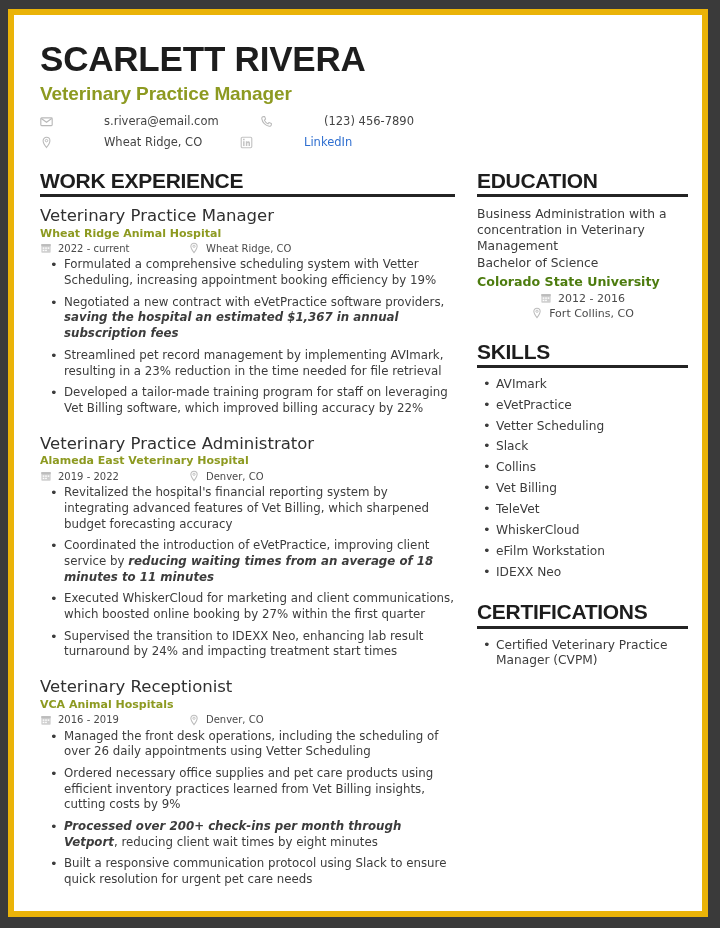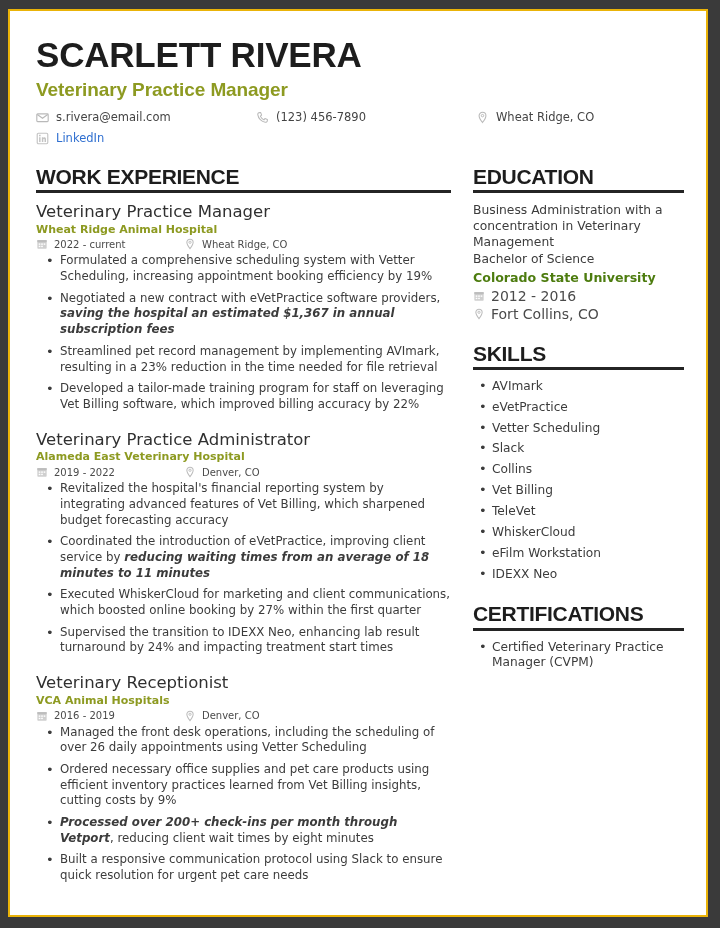--- a/index.html
+++ b/index.html
@@ -13,21 +13,21 @@
     overflow: hidden;
     font-family: "DejaVu Sans", sans-serif;
   }
   .page {
     position: absolute;
     left: 8px;
     top: 9px;
     width: 700px;
     height: 908px;
     background: #ffffff;
-    border: 2px solid #eab308;
+    border: 6px solid #eab308;
     box-sizing: border-box;
     overflow: hidden;
   }
   .inner {
     padding: 22px 26px 0 26px;
   }
 
   
   .name {
     font-family: "Liberation Sans", sans-serif;
@@ -51,20 +51,21 @@
     display: flex;
     flex-wrap: wrap;
     width: 100%;
   }
   .contact-item {
     display: flex;
     font-size: 11.5px;
     color: #444;
     line-height: 1.1;
     margin-bottom: 8px;
+    gap: 44px;
   }
   .c-email { width: 220px; }
   .c-phone { width: 220px; }
   .c-loc   { width: 200px; }
   .c-link  { width: 220px; }
   .ci {
     width: 13px;
     height: 13px;
     margin-right: 7px;
     flex: 0 0 13px;
@@ -169,23 +170,24 @@
   .edu-school {
     font-size: 12.6px;
     font-weight: bold;
     color: #4d7c0f;
     line-height: 1.35;
     margin-top: 2px;
   }
   .edu-meta {
     display: flex;
     align-items: center;
-    font-size: 14px;
+    font-size: 11px;
     color: #4a4a4a;
     margin-top: 2px;
+    justify-content: center;
   }
   ul.plain {
     list-style: none;
     margin: 0;
     padding: 0 0 0 4px;
   }
   ul.plain li {
     position: relative;
     padding-left: 15px;
     font-size: 12.2px;

